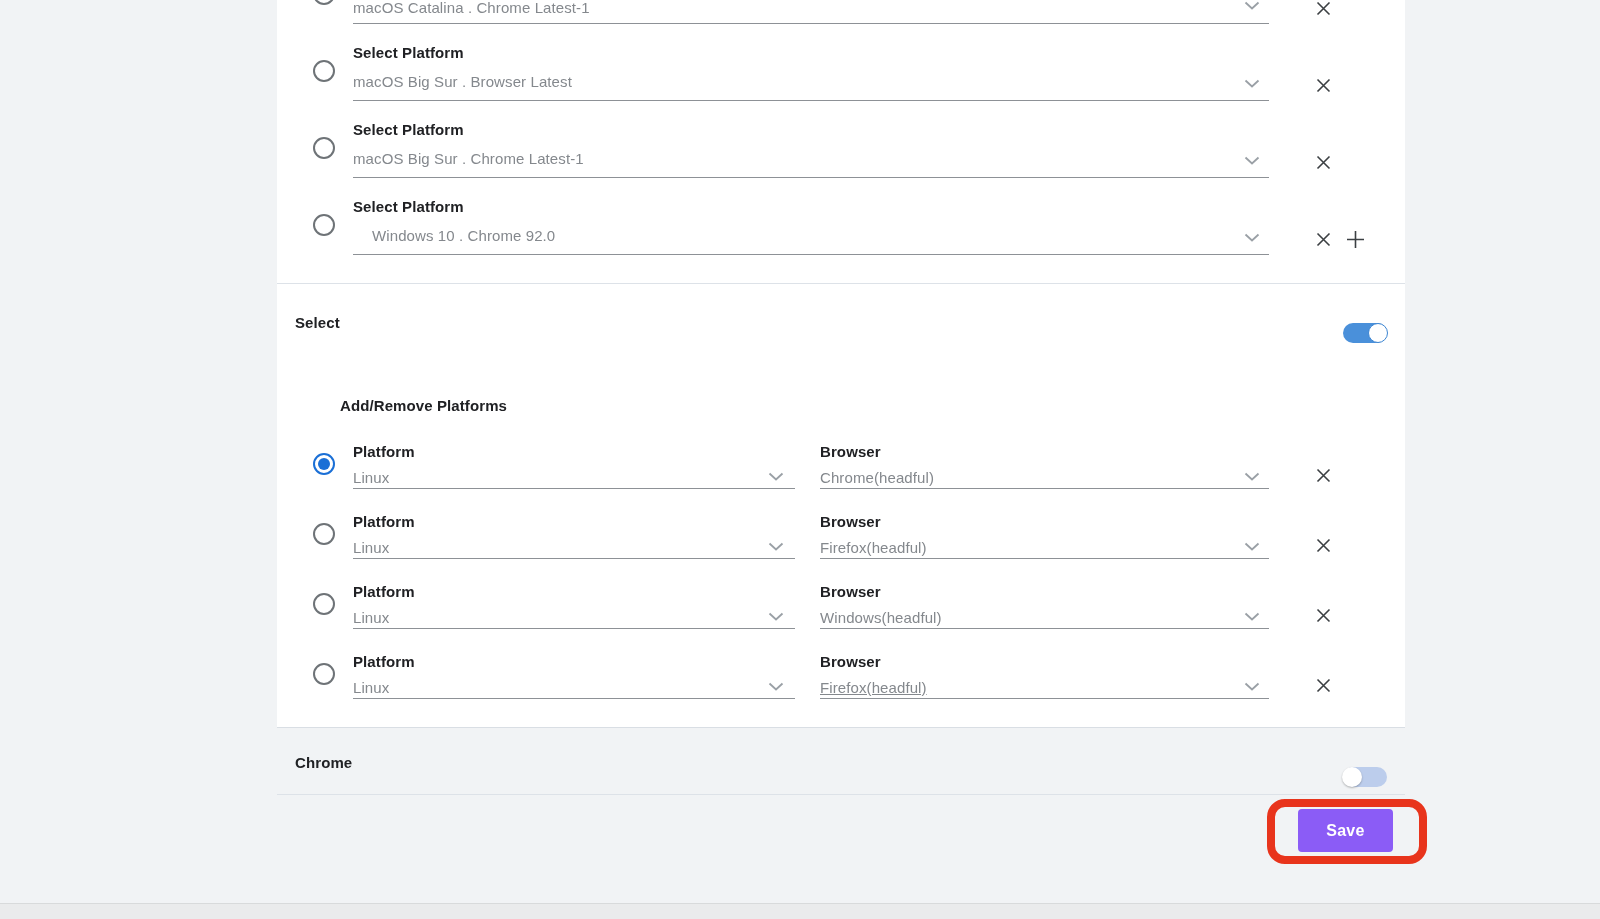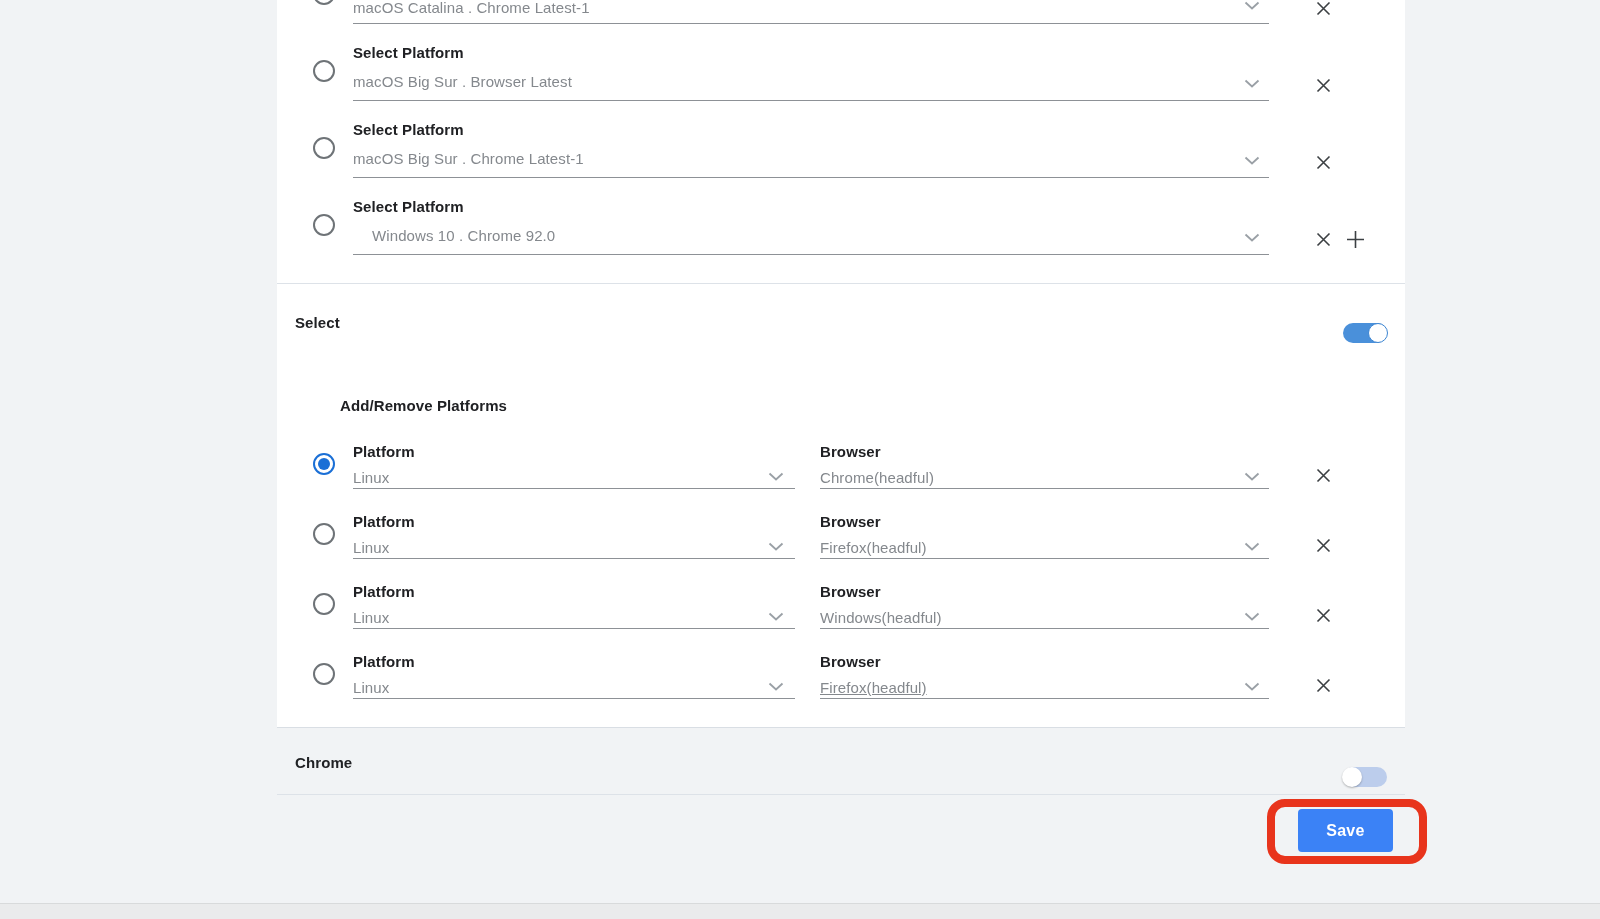--- a/index.html
+++ b/index.html
@@ -39,21 +39,21 @@
   }
   .chev{position:absolute;width:16px;height:9px;}
   .toggle{position:absolute;width:44px;height:20px;border-radius:10px;cursor:pointer;}
   .toggle .knob{position:absolute;width:20px;height:20px;border-radius:50%;background:#fff;top:0;box-sizing:border-box;}
   .toggle.on{background:#4a90da;}
   .toggle.on .knob{right:-1px;border:1.5px solid #3e86d2;}
   .toggle.off{background:#bccdec;}
   .toggle.off .knob{left:-1px;box-shadow:0 1px 2px rgba(0,0,0,.28);}
   .save-btn{
     position:absolute;left:1298px;top:809px;width:95px;height:43px;
-    background:#3b82f6;border:none;border-radius:4px;
+    background:#8b5cf6;border:none;border-radius:4px;
     display:flex;align-items:center;justify-content:center;
     font-family:inherit;font-size:16px;font-weight:bold;letter-spacing:.3px;color:#ffffff;cursor:pointer;
   }
   .annotation{
     position:absolute;left:1267px;top:799px;width:160px;height:65px;
     box-sizing:border-box;border:8px solid #e8341c;border-radius:18px;
     pointer-events:none;
   }
   .bottom-strip{
     position:absolute;left:0;top:903px;width:1600px;height:16px;

